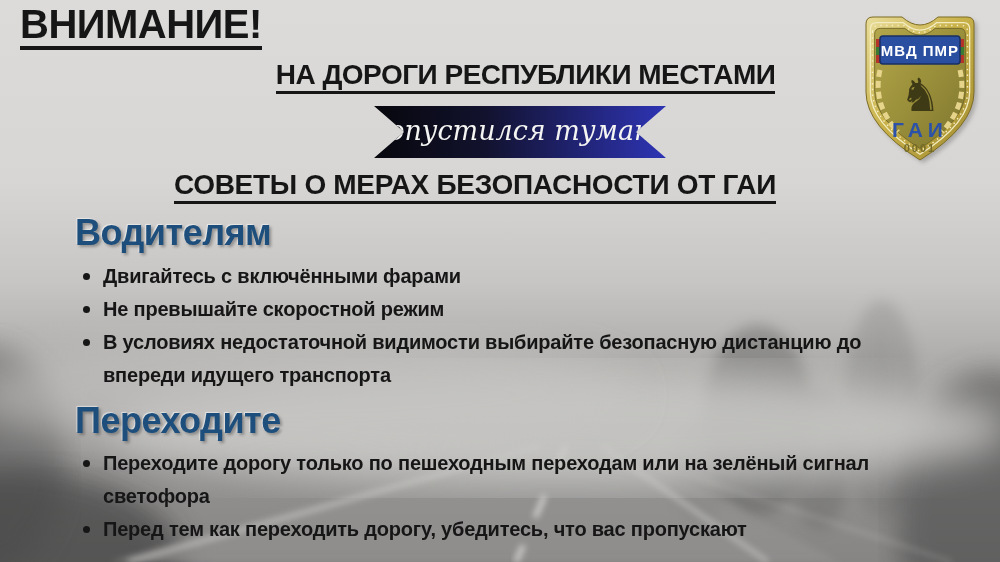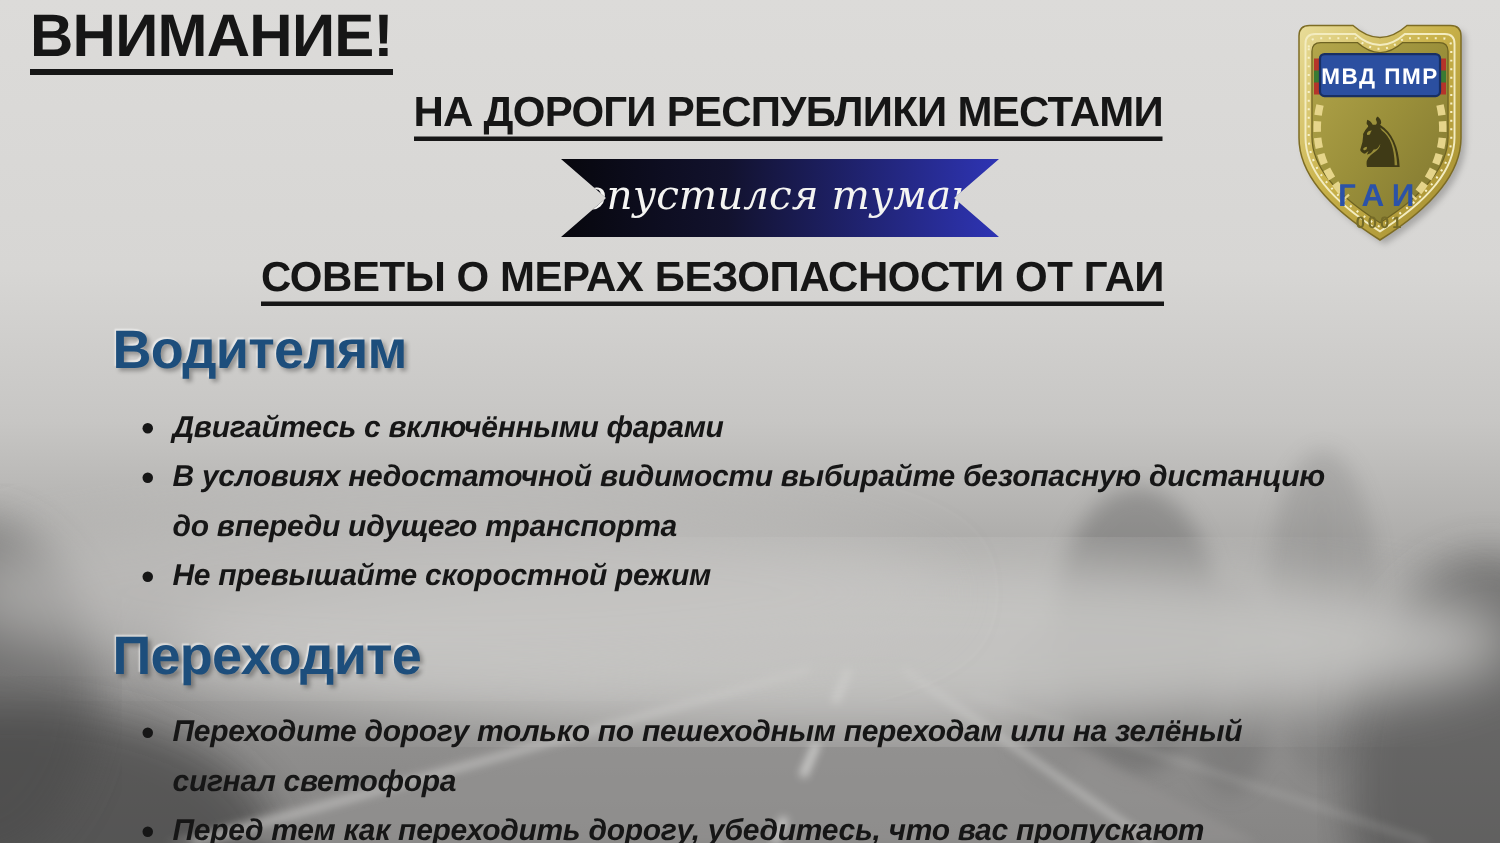--- a/index.html
+++ b/index.html
@@ -65,21 +65,21 @@
   
   .sections { padding-left: 55px; }
   .section-heading {
     font-size: 36px; font-weight: 700;
     color: #1d4e7c;
     letter-spacing: -0.5px;
     margin: 9px 14px 7px 0;
     line-height: 1.1;
     text-shadow: 2px 2px 3px rgba(0,0,0,.30), -1px -1px 1px rgba(255,255,255,.55);
   }
-  ul.tips { list-style: none; margin: 16px; padding: 0; max-width: 800px; font-style: italic; }
+  ul.tips { list-style: none; margin: 4px; padding: 0; max-width: 800px; }
   ul.tips li {
     position: relative;
     padding-left: 24px;
     font-size: 20px; font-weight: 700;
     color: #161616;
     line-height: 33px;
     letter-spacing: -0.2px;
   }
   .dot {
     position: absolute; left: 4px; top: 13px;
@@ -219,25 +219,25 @@
 
       <div>
         <div class="section-heading">Водителям</div>
         <ul class="tips">
           <li>
             <span class="dot"></span>
             <span>Двигайтесь с включёнными фарами</span>
           </li>
           <li>
             <span class="dot"></span>
+            <span>Не превышайте скоростной режим</span>
+          </li>
+          <li>
+            <span class="dot"></span>
             <span>В условиях недостаточной видимости выбирайте безопасную дистанцию до впереди идущего транспорта</span>
-          </li>
-          <li>
-            <span class="dot"></span>
-            <span>Не превышайте скоростной режим</span>
           </li>
         </ul>
       </div>
 
       <div>
         <div class="section-heading">Переходите</div>
         <ul class="tips">
           <li>
             <span class="dot"></span>
             <span>Переходите дорогу только по пешеходным переходам или на зелёный сигнал светофора</span>

